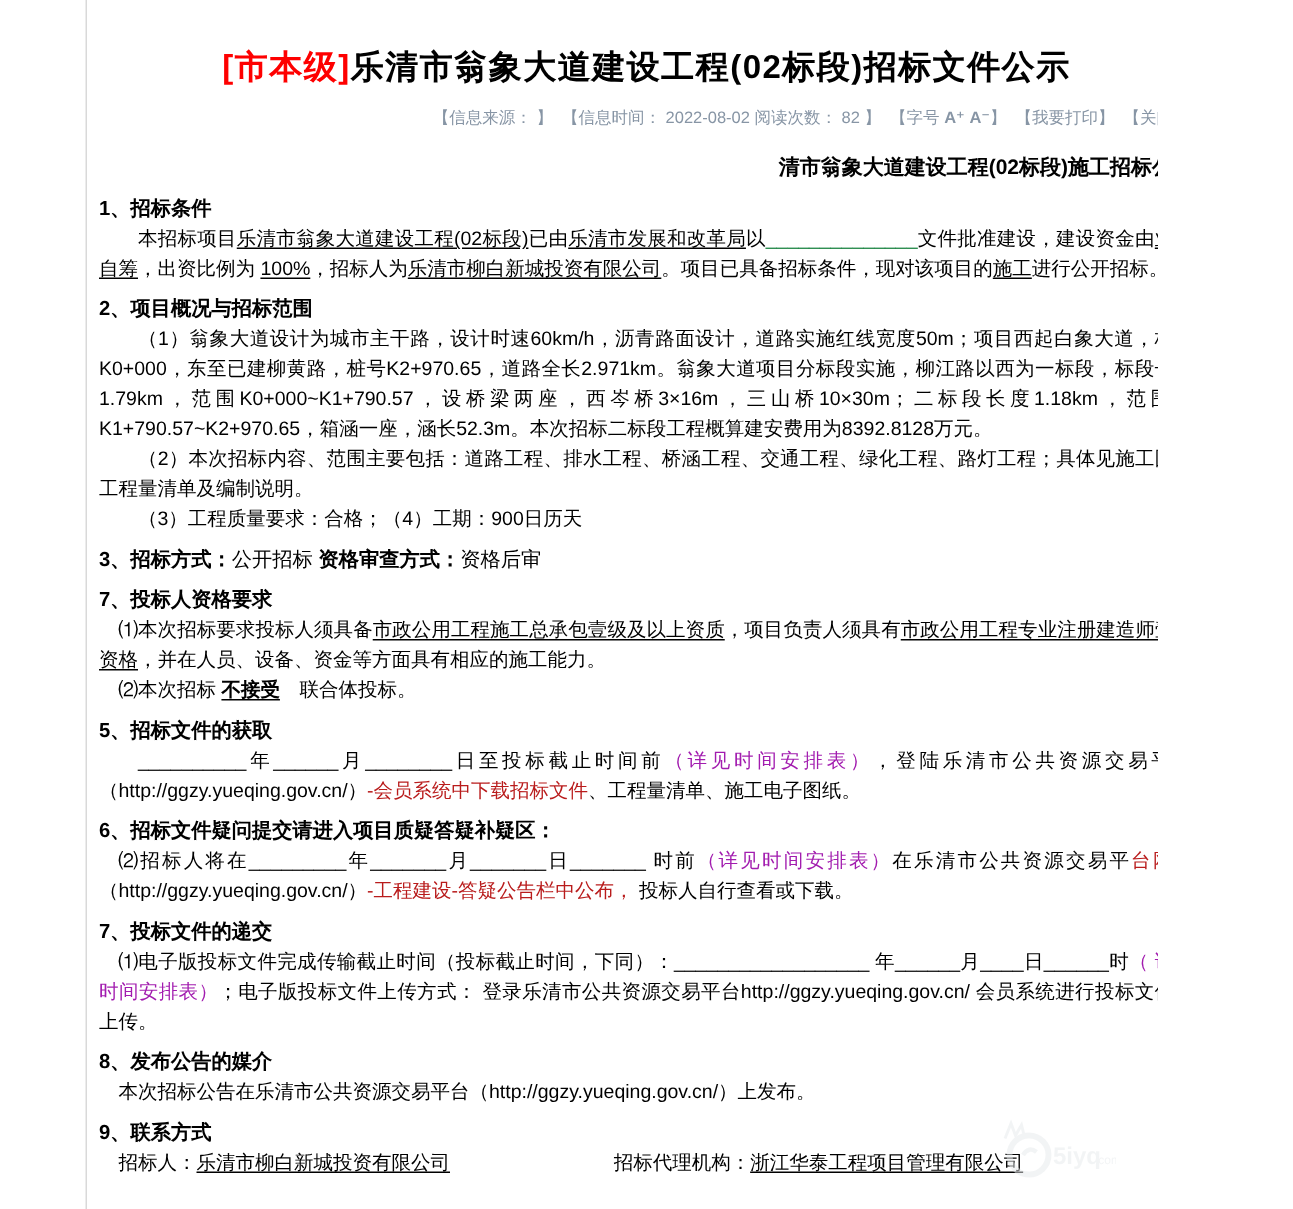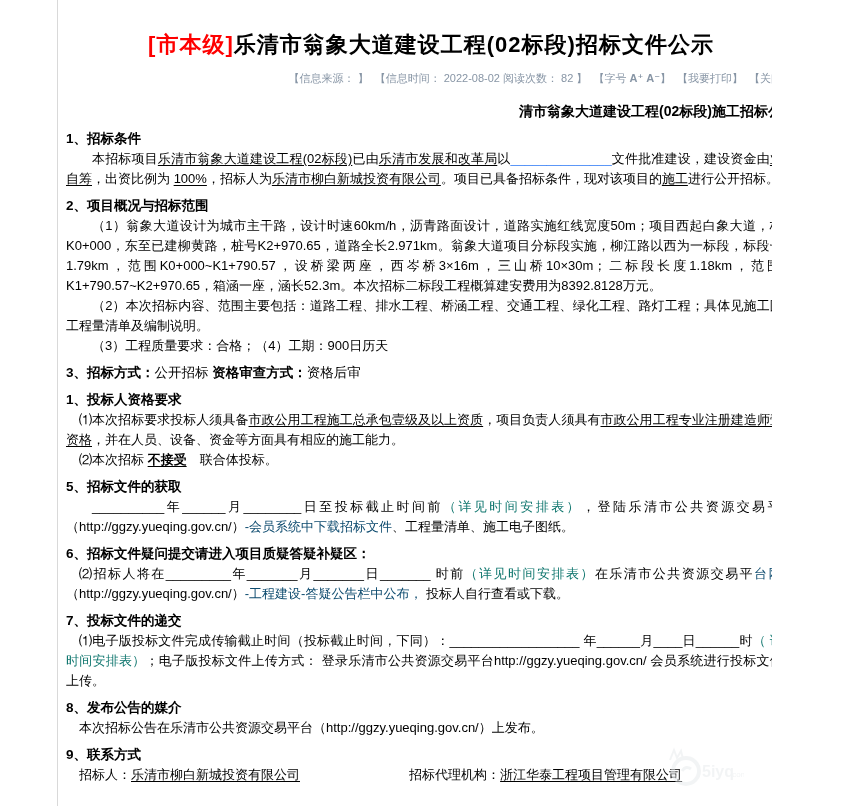--- a/index.html
+++ b/index.html
@@ -20,23 +20,23 @@
   .subtitle { margin-top:17px; text-align:right; font-size:14px; font-weight:bold; }
   .doc-body { margin-top:8px; font-size:13px; line-height:20px; }
   .doc-h { font-size:13.5px; margin-top:7px; font-weight:normal; }
   .doc-p { text-align:justify; }
   .indent-lg { text-indent:26px; }
   .indent-sm { text-indent:13px; }
   .sg-n { }
   .sg-b { font-weight:bold; }
   .sg-u { text-decoration:underline; text-underline-offset:2px; }
   .sg-bu { font-weight:bold; text-decoration:underline; text-underline-offset:2px; }
-  .sg-r { color:#0f766e; }
-  .sg-ru { color:#3b82f6; }
-  .sg-l { color:#0c4a6e; cursor:pointer; }
+  .sg-r { color:#a21caf; }
+  .sg-ru { color:#15803d; }
+  .sg-l { color:#b91c1c; cursor:pointer; }
   .doc-cols { display:flex; }
   .col-left { width:47%; padding-left:13px; white-space:nowrap; overflow:hidden; }
   .col-right { flex:1; white-space:nowrap; overflow:hidden; }
   .watermark { position:absolute; right:28px; bottom:12px; opacity:0.5; }
 </style>
 </head>
 <body>
 
 <div class="page">
   <div class="content">
@@ -50,21 +50,21 @@
     <div class="subtitle">清市翁象大道建设工程(02标段)施工招标公告</div>
 
     <div class="doc-body">
         <div class="doc-h"><span class="sg-b">1、招标条件</span></div>
         <div class="doc-p indent-lg"><span class="sg-n">本招标项目</span><span class="sg-u">乐清市翁象大道建设工程(02标段)</span><span class="sg-n">已由</span><span class="sg-u">乐清市发展和改革局</span><span class="sg-n">以</span><span class="sg-ru">______________</span><span class="sg-n">文件批准建设，建设资金由</span><span class="sg-u">业主自筹</span><span class="sg-n">，出资比例为 </span><span class="sg-u">100%</span><span class="sg-n">，招标人为</span><span class="sg-u">乐清市柳白新城投资有限公司</span><span class="sg-n">。项目已具备招标条件，现对该项目的</span><span class="sg-u">施工</span><span class="sg-n">进行公开招标。</span></div>
         <div class="doc-h"><span class="sg-b">2、项目概况与招标范围</span></div>
         <div class="doc-p indent-lg"><span class="sg-n">（1）翁象大道设计为城市主干路，设计时速60km/h，沥青路面设计，道路实施红线宽度50m；项目西起白象大道，桩号K0+000，东至已建柳黄路，桩号K2+970.65，道路全长2.971km。翁象大道项目分标段实施，柳江路以西为一标段，标段长度1.79km，范围K0+000~K1+790.57，设桥梁两座，西岑桥3×16m，三山桥10×30m；二标段长度1.18km，范围为K1+790.57~K2+970.65，箱涵一座，涵长52.3m。本次招标二标段工程概算建安费用为8392.8128万元。</span></div>
         <div class="doc-p indent-lg"><span class="sg-n">（2）本次招标内容、范围主要包括：道路工程、排水工程、桥涵工程、交通工程、绿化工程、路灯工程；具体见施工图、工程量清单及编制说明。</span></div>
         <div class="doc-p indent-lg"><span class="sg-n">（3）工程质量要求：合格；（4）工期：900日历天</span></div>
         <div class="doc-h"><span class="sg-b">3、招标方式：</span><span class="sg-n">公开招标 </span><span class="sg-b">资格审查方式：</span><span class="sg-n">资格后审</span></div>
-        <div class="doc-h"><span class="sg-b">1、投标人资格要求</span></div>
+        <div class="doc-h"><span class="sg-b">7、投标人资格要求</span></div>
         <div class="doc-p indent-sm"><span class="sg-n">⑴本次招标要求投标人须具备</span><span class="sg-u">市政公用工程施工总承包壹级及以上资质</span><span class="sg-n">，项目负责人须具有</span><span class="sg-u">市政公用工程专业注册建造师壹级资格</span><span class="sg-n">，并在人员、设备、资金等方面具有相应的施工能力。</span></div>
         <div class="doc-p indent-sm"><span class="sg-n">⑵本次招标 </span><span class="sg-bu">不接受</span><span class="sg-n">　联合体投标。</span></div>
         <div class="doc-h"><span class="sg-b">5、招标文件的获取</span></div>
         <div class="doc-p indent-lg"><span class="sg-n">__________年______月________日至投标截止时间前</span><span class="sg-r">（详见时间安排表）</span><span class="sg-n">，登陆乐清市公共资源交易平台（http://ggzy.yueqing.gov.cn/）</span><span class="sg-l">-会员系统中下载招标文件</span><span class="sg-n">、工程量清单、施工电子图纸。</span></div>
         <div class="doc-h"><span class="sg-b">6、招标文件疑问提交请进入项目质疑答疑补疑区：</span></div>
         <div class="doc-p indent-sm"><span class="sg-n">⑵招标人将在_________年_______月_______日_______ 时前</span><span class="sg-r">（详见时间安排表）</span><span class="sg-n">在乐清市公共资源交易平</span><span class="sg-l">台网站</span><span class="sg-n">（http://ggzy.yueqing.gov.cn/）</span><span class="sg-l">-工程建设-答疑公告栏中公布，</span><span class="sg-n"> 投标人自行查看或下载。</span></div>
         <div class="doc-h"><span class="sg-b">7、投标文件的递交</span></div>
         <div class="doc-p indent-sm"><span class="sg-n">⑴电子版投标文件完成传输截止时间（投标截止时间，下同）：__________________ 年______月____日______时</span><span class="sg-r">（ 详见时间安排表）</span><span class="sg-n">；电子版投标文件上传方式： 登录乐清市公共资源交易平台http://ggzy.yueqing.gov.cn/ 会员系统进行投标文件的上传。</span></div>
         <div class="doc-h"><span class="sg-b">8、发布公告的媒介</span></div>
         <div class="doc-p indent-sm"><span class="sg-n">本次招标公告在乐清市公共资源交易平台（http://ggzy.yueqing.gov.cn/）上发布。</span></div>

